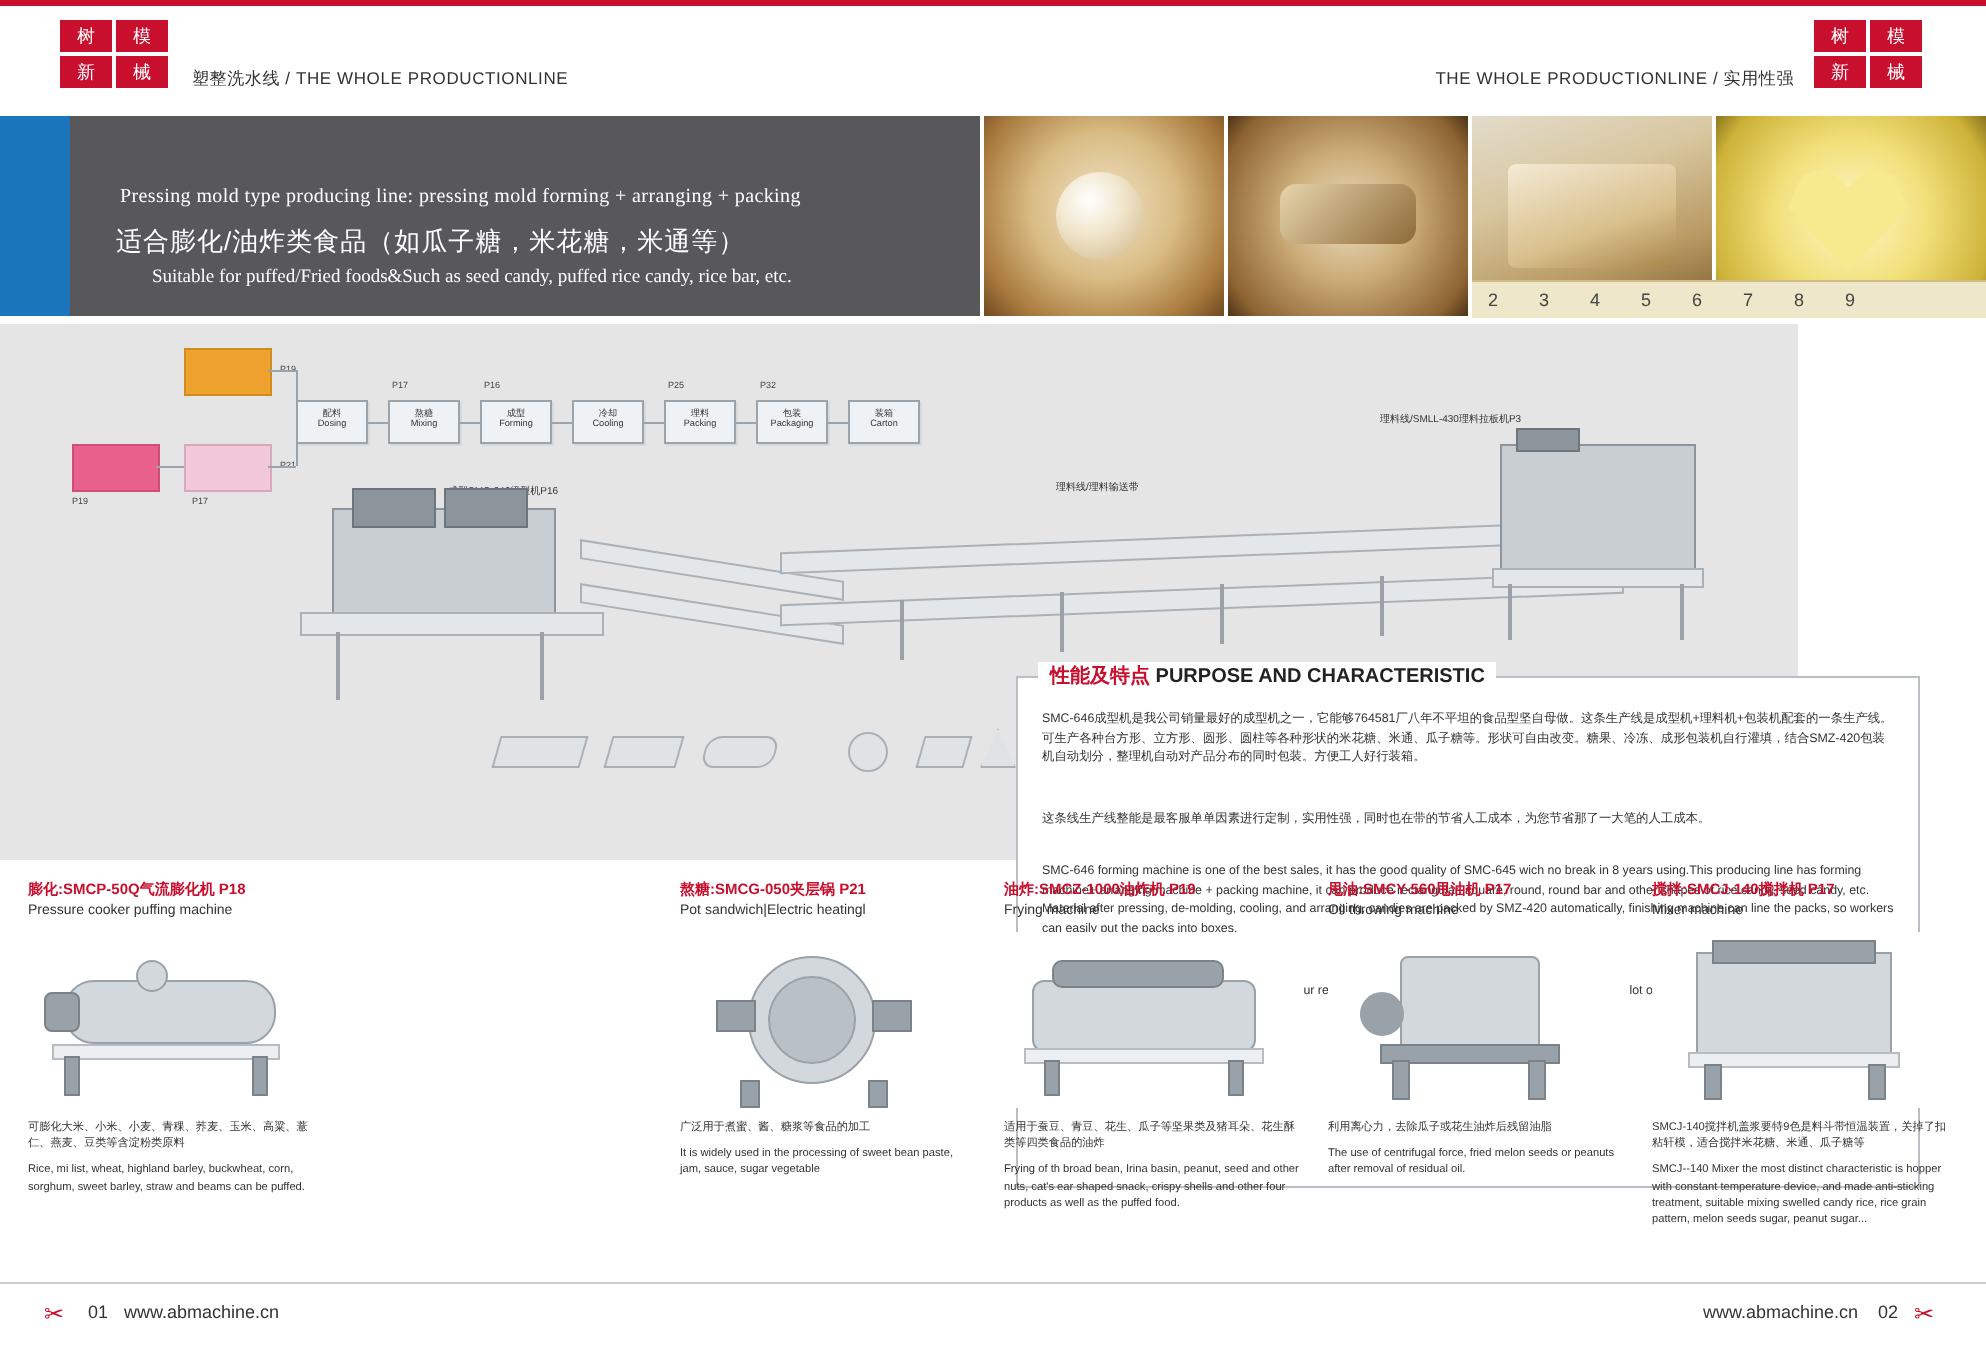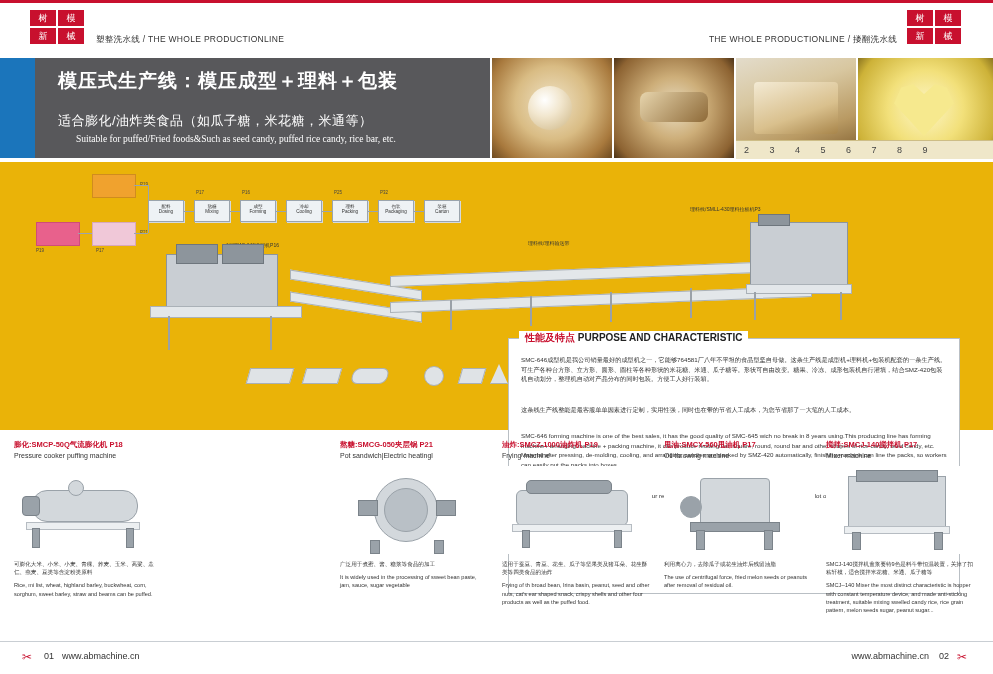--- a/index.html
+++ b/index.html
@@ -46,21 +46,21 @@
   .p2:after{content:"";position:absolute;left:26px;top:34px;width:68px;height:30px;border-radius:8px;
       background:linear-gradient(135deg,#e7d5ad,#8e6a38);}
   .p3:after{content:"";position:absolute;left:18px;top:24px;width:84px;height:52px;border-radius:4px;
       background:linear-gradient(160deg,#f3ead4,#d9c08d 60%,#a8854a 100%);}
   .p4:after{content:"";position:absolute;left:36px;top:24px;width:60px;height:54px;
       background:#f6e98e;clip-path:polygon(50% 100%,0 40%,12% 10%,32% 4%,50% 22%,68% 4%,88% 10%,100% 40%);}
   .ruler{position:absolute;left:736px;top:82px;width:257px;height:18px;background:#efe7c9;
      border-top:1px solid #cdbd86;font-size:9px;color:#444;letter-spacing:9px;padding-left:8px;line-height:18px;font-family:"Liberation Sans",sans-serif;}
 
   
-  .diagram{position:absolute;left:0;top:162px;width:993px;height:268px;background:#eab308;}
+  .diagram{position:absolute;left:0;top:162px;width:899px;height:268px;background:#e5e5e5;}
   .flowbox{position:absolute;width:36px;height:22px;border:1px solid #9aa4ad;background:#eef2f5;
       font-size:4.6px;line-height:1.15;color:#333;text-align:center;padding-top:3px;box-sizing:border-box;
       box-shadow:1px 1px 0 #d5dade;}
   .flowlbl{position:absolute;font-size:4.5px;color:#444;}
   .conn{position:absolute;height:1px;background:#9aa4ad;}
   .connv{position:absolute;width:1px;background:#9aa4ad;}
   .orangebox{position:absolute;left:92px;top:12px;width:42px;height:22px;background:#f0a22e;border:1px solid #d08c1e;}
   .pinkbox{position:absolute;left:36px;top:60px;width:42px;height:22px;background:#e8618c;border:1px solid #cf4d78;}
   .pinkbox2{position:absolute;left:92px;top:60px;width:42px;height:22px;background:#f0c8d8;border:1px solid #d8a8bc;}
   .line-main{position:absolute;left:150px;top:88px;width:700px;height:130px;}
@@ -123,27 +123,27 @@
     </div>
 
     <div class="logo right">
       <span class="blk b1">树</span>
       <span class="blk b2">模</span>
       <span class="blk b3">新</span>
       <span class="blk b4">械</span>
     </div>
 
     <div class="cn-left">塑整洗水线 / THE WHOLE PRODUCTIONLINE</div>
-    <div class="cn-right">THE WHOLE PRODUCTIONLINE / 搂翻洗水线</div>
+    <div class="cn-right">THE WHOLE PRODUCTIONLINE / 实用性强</div>
   </div>
 
   <div class="band">
     <div class="bluestrip"></div>
     <div class="grey"></div>
-    <div class="t1">模压式生产线：模压成型＋理料＋包装</div>
+    <div class="t2">Pressing mold type producing line: pressing mold forming + arranging + packing</div>
     <div class="t3">适合膨化/油炸类食品（如瓜子糖，米花糖，米通等）</div>
     <div class="t4">Suitable for puffed/Fried foods&amp;Such as seed candy, puffed rice candy, rice bar, etc.</div>
 
     <div class="photo p1"></div>
     <div class="photo p2"></div>
     <div class="photo p3"></div>
     <div class="photo p4"></div>
     <div class="ruler">2 3 4 5 6 7 8 9</div>
   </div>
 

